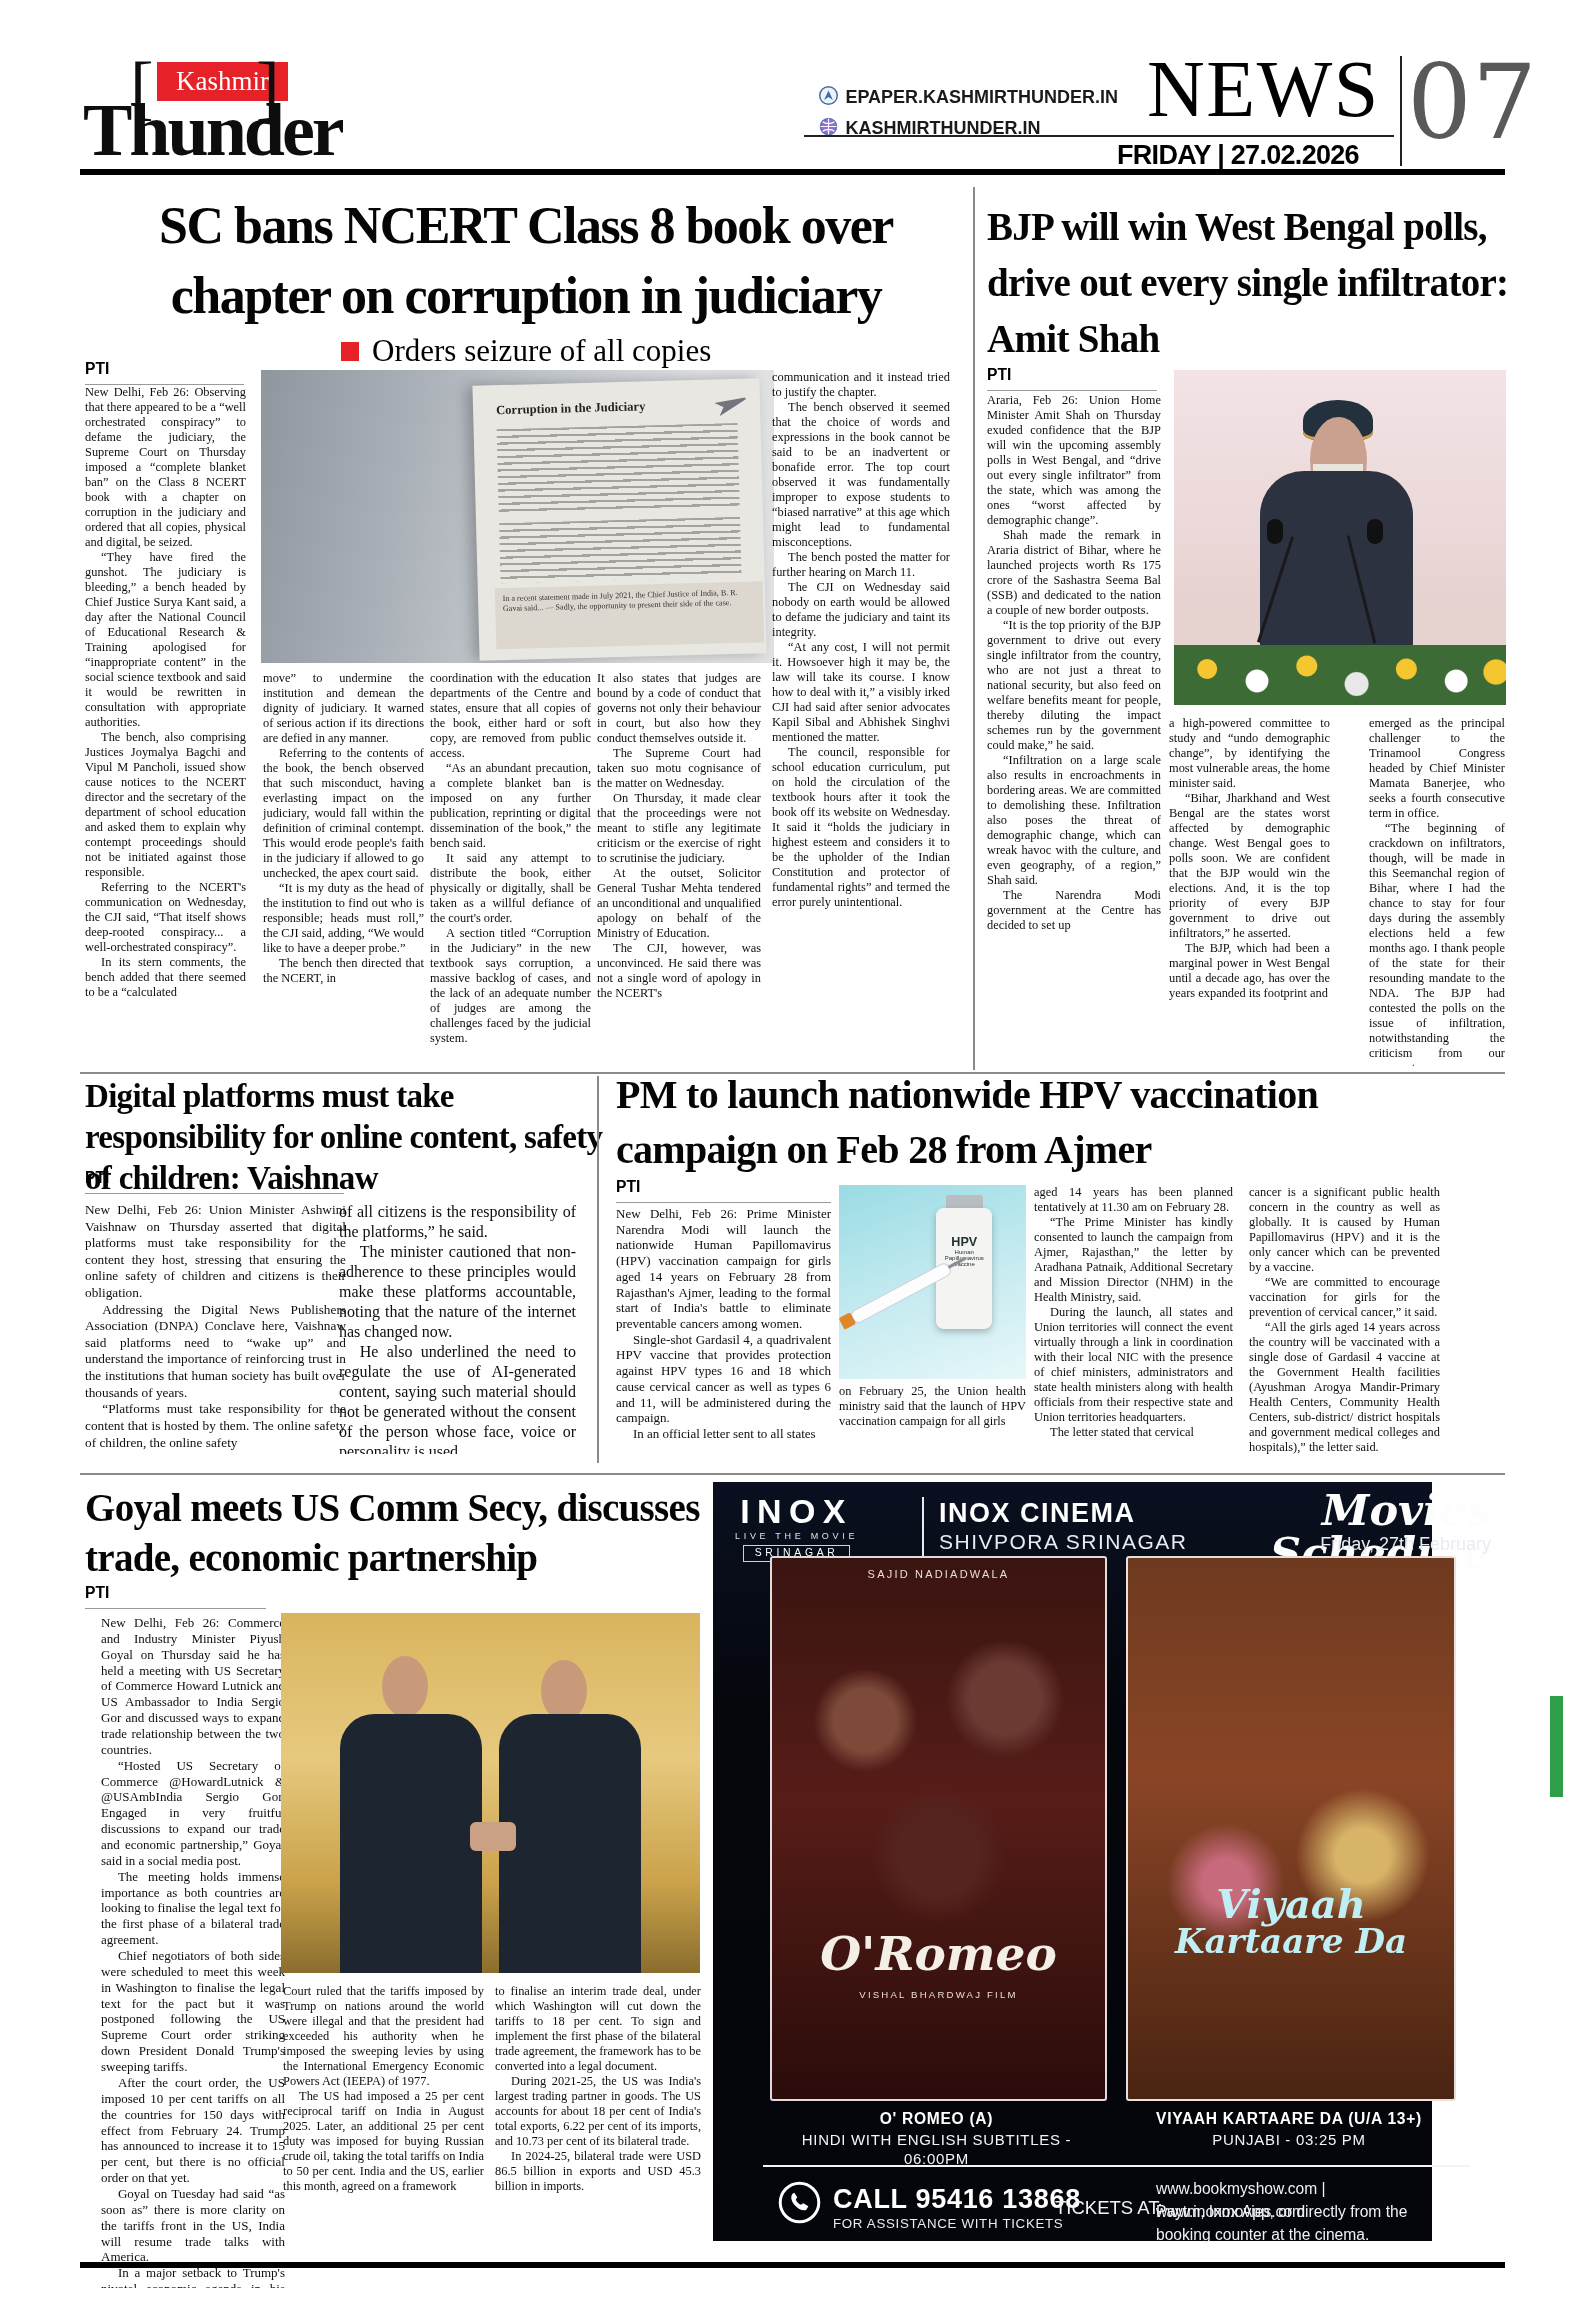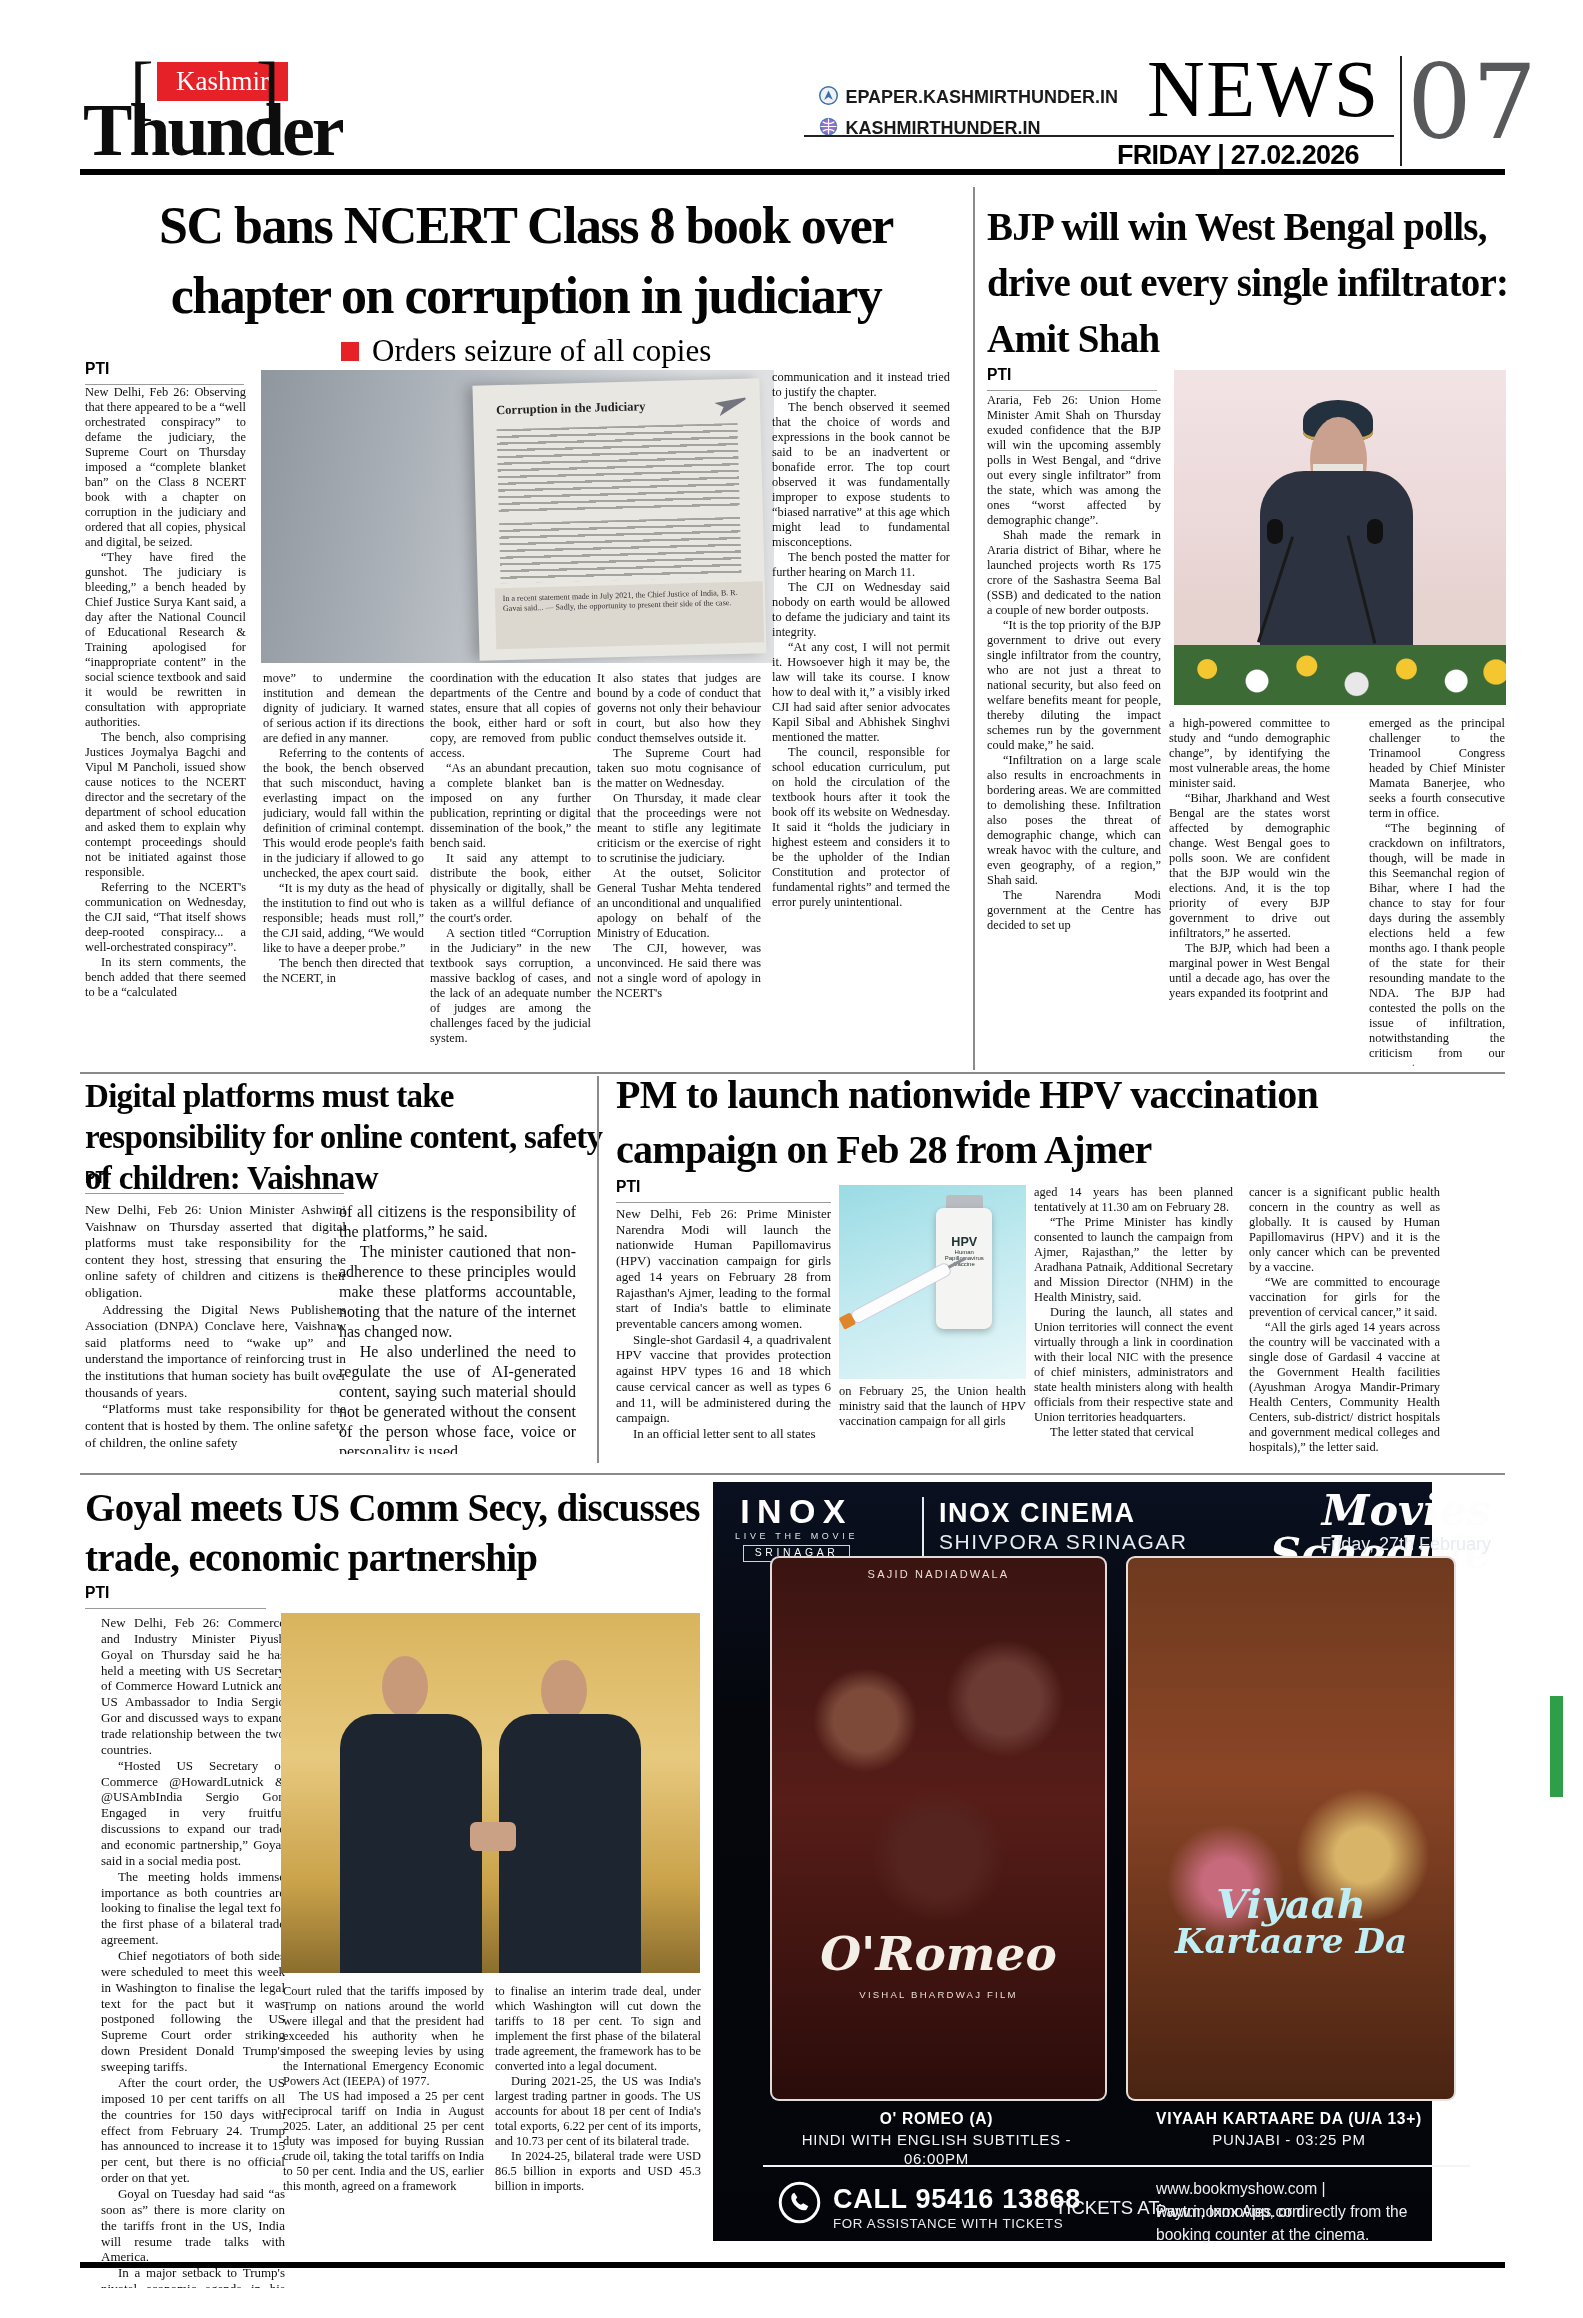--- a/index.html
+++ b/index.html
@@ -70,21 +70,21 @@
   
   .ad{background:linear-gradient(180deg,#0a1020 0%,#05070d 30%,#03050a 100%);color:#fff;}
   .adbrand{font:700 34px/1 "Liberation Sans",sans-serif;letter-spacing:7.4px;}
   .adtag{font:400 9px/1 "Liberation Sans",sans-serif;letter-spacing:3.7px;color:#dfe4ea;}
   .adcity{font:400 10.4px/1 "Liberation Sans",sans-serif;letter-spacing:3.7px;border:0.7px solid #cfd4da;
           padding:2.2px 10.4px;display:inline-block;}
   .adcinema1{font:700 27px/1 "Liberation Sans",sans-serif;letter-spacing:1.5px;}
   .adcinema2{font:400 21px/1 "Liberation Sans",sans-serif;letter-spacing:1.5px;color:#e8ecf2;}
   .adscript{font:italic 700 43px/1 "DejaVu Serif",serif;color:#fdfdfd;}
   .addate{font:400 18px/1 "Liberation Sans",sans-serif;color:#e8ecf2;}
-  .poster{border:2.2px solid rgba(255,255,255,.85);border-radius:9px;overflow:hidden;}
+  .poster{border:2.2px solid rgba(255,255,255,.85);border-radius:3px;overflow:hidden;}
   .poster1{background:
      radial-gradient(circle 52px at 28% 30%,#7d4a3a 60%,transparent),
      radial-gradient(circle 59px at 70% 26%,#6b3a33 60%,transparent),
      radial-gradient(circle 67px at 50% 55%,#55241f 60%,transparent),
      linear-gradient(180deg,#3a1411 0%,#571d18 45%,#2a0c0a 100%);}
   .poster2{background:
      radial-gradient(circle 59px at 30% 60%,#c76a7c 40%,transparent),
      radial-gradient(circle 67px at 72% 55%,#d8b468 40%,transparent),
      linear-gradient(180deg,#6e3a1f 0%,#8a4526 40%,#4a2412 100%);}
   .pcredit{font:400 11px/1.2 "Liberation Sans",sans-serif;letter-spacing:2.2px;color:#e9dfd0;text-align:center;}

